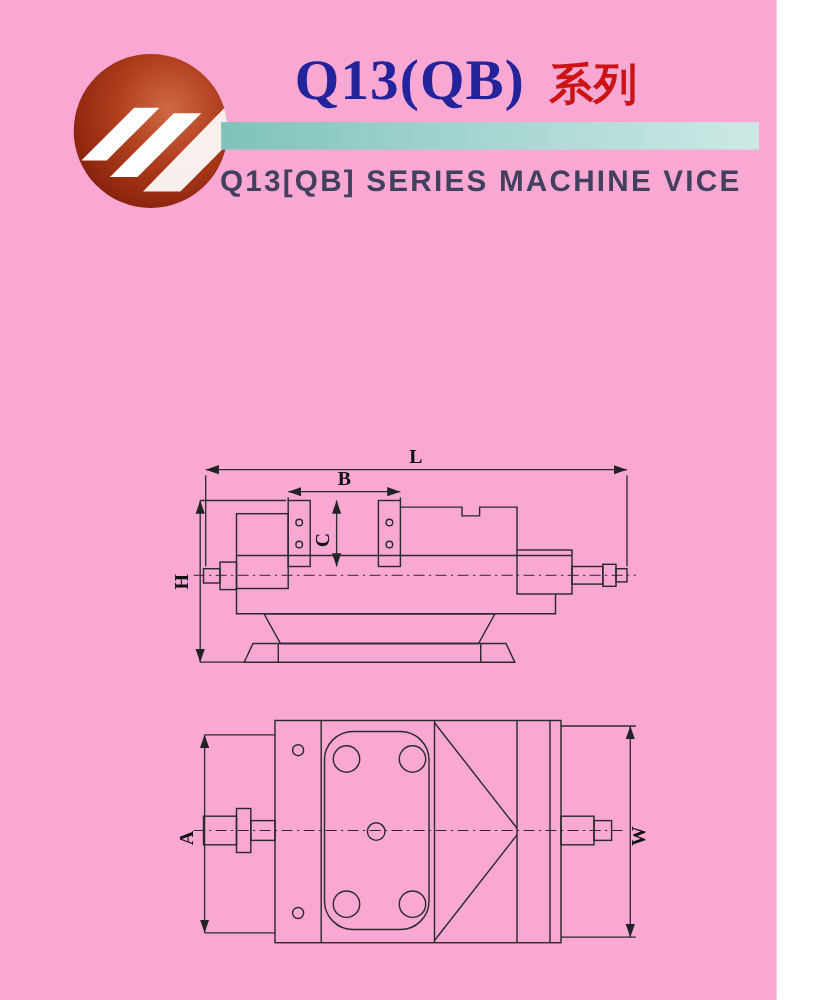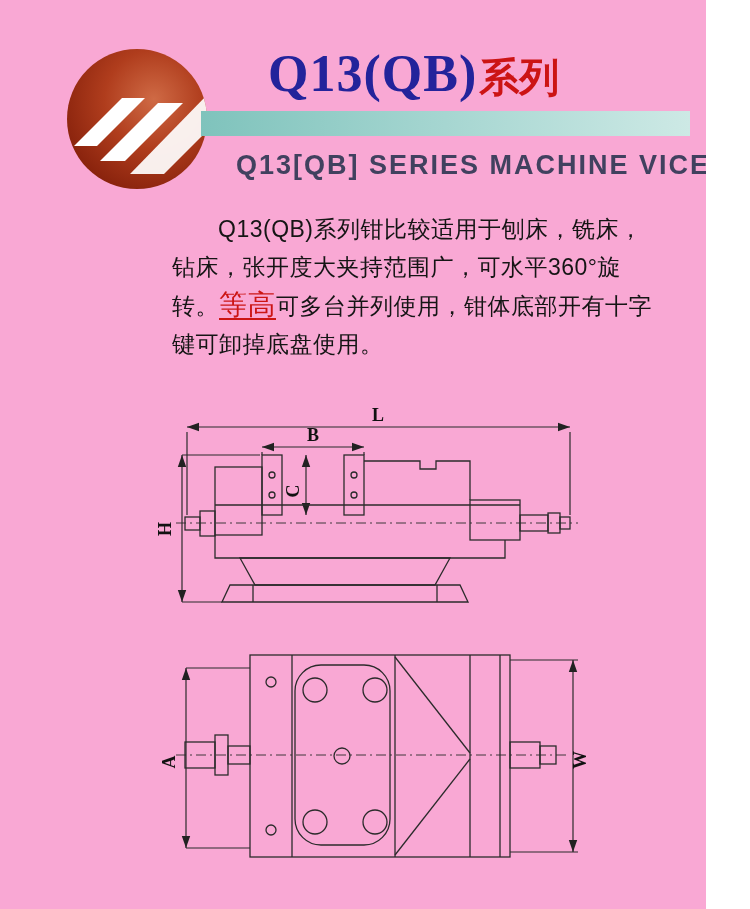--- a/index.html
+++ b/index.html
@@ -4,26 +4,26 @@
 <style>
   * { margin:0; padding:0; box-sizing:border-box; }
   html,body { background:#ffffff; }
   body { font-family:"Liberation Sans","DejaVu Sans",sans-serif; }
   .page { position:relative; width:706px; height:909px; background:#f9a8d4; overflow:hidden; }
 
   
   .logo { position:absolute; left:66px; top:48px; width:142px; height:142px; }
   .title-line { position:absolute; left:268px; top:44px; display:flex; align-items:baseline; white-space:nowrap; }
   .model   { font-family:"Liberation Serif","DejaVu Serif",serif; font-weight:bold; font-size:52px; color:#23239b; letter-spacing:1px; }
-  .series  { font-size:40px; font-weight:bold; color:#cc1414; margin-left:2px; }
+  .series  { font-size:40px; font-weight:bold; color:#cc1414; margin-left:22px; }
   .product { font-size:34px; font-weight:bold; color:#23239b; margin-left:12px; letter-spacing:2px; }
   .teal-bar { position:absolute; left:201px; top:111px; width:489px; height:25px;
               background:linear-gradient(90deg,#7fc3bc 0%, #a6d6d1 50%, #cde9e5 100%); }
   .title-en { position:absolute; left:200px; top:150px; width:492px; font-size:27px; font-weight:bold;
-              letter-spacing:2px; color:#41415f; white-space:nowrap;margin-left:36px; }
+              letter-spacing:2px; color:#41415f; white-space:nowrap; }
 
   
   .desc { position:absolute; left:172px; top:210px; width:482px; font-size:23px; line-height:38px;
           color:#151515; text-indent:2em; letter-spacing:0.5px; text-align:left; }
   .desc .hl { color:#cc1414; font-size:28px; text-decoration:underline; text-underline-offset:4px; }
 
   
   .diag { position:absolute; }
   .diag text { font-family:"Liberation Serif","DejaVu Serif",serif; font-weight:bold; font-size:18px; fill:#111111; }
 </style>
@@ -53,21 +53,20 @@
 
   <div class="title-line">
     <span class="model">Q13(QB)</span>
     <span class="series">系列</span>
   </div>
 
   <div class="teal-bar"></div>
 
   <div class="title-en">Q13[QB] SERIES MACHINE VICE</div>
 
-  <p class="desc"><span>Q13(QB)系列钳比较适用于刨床，铣床，钻床，张开度大夹持范围广，可水平360°旋转。</span><span class="hl">等高</span><span>可多台并列使用，钳体底部开有十字键可卸掉底盘使用。</span></p>
 
   <svg class="diag" style="left:158px; top:403px;" width="436" height="218" viewBox="0 0 436 218">
     <defs>
       <marker id="ar1" markerWidth="11" markerHeight="8" refX="10" refY="4" orient="auto-start-reverse">
         <path d="M0,0.5 L10,4 L0,7.5 Z" fill="#222222"></path>
       </marker>
     </defs>
 
     <g stroke="#2b2b2b" stroke-width="1.2" fill="none">
       <line x1="29" y1="29" x2="29" y2="112"></line>

